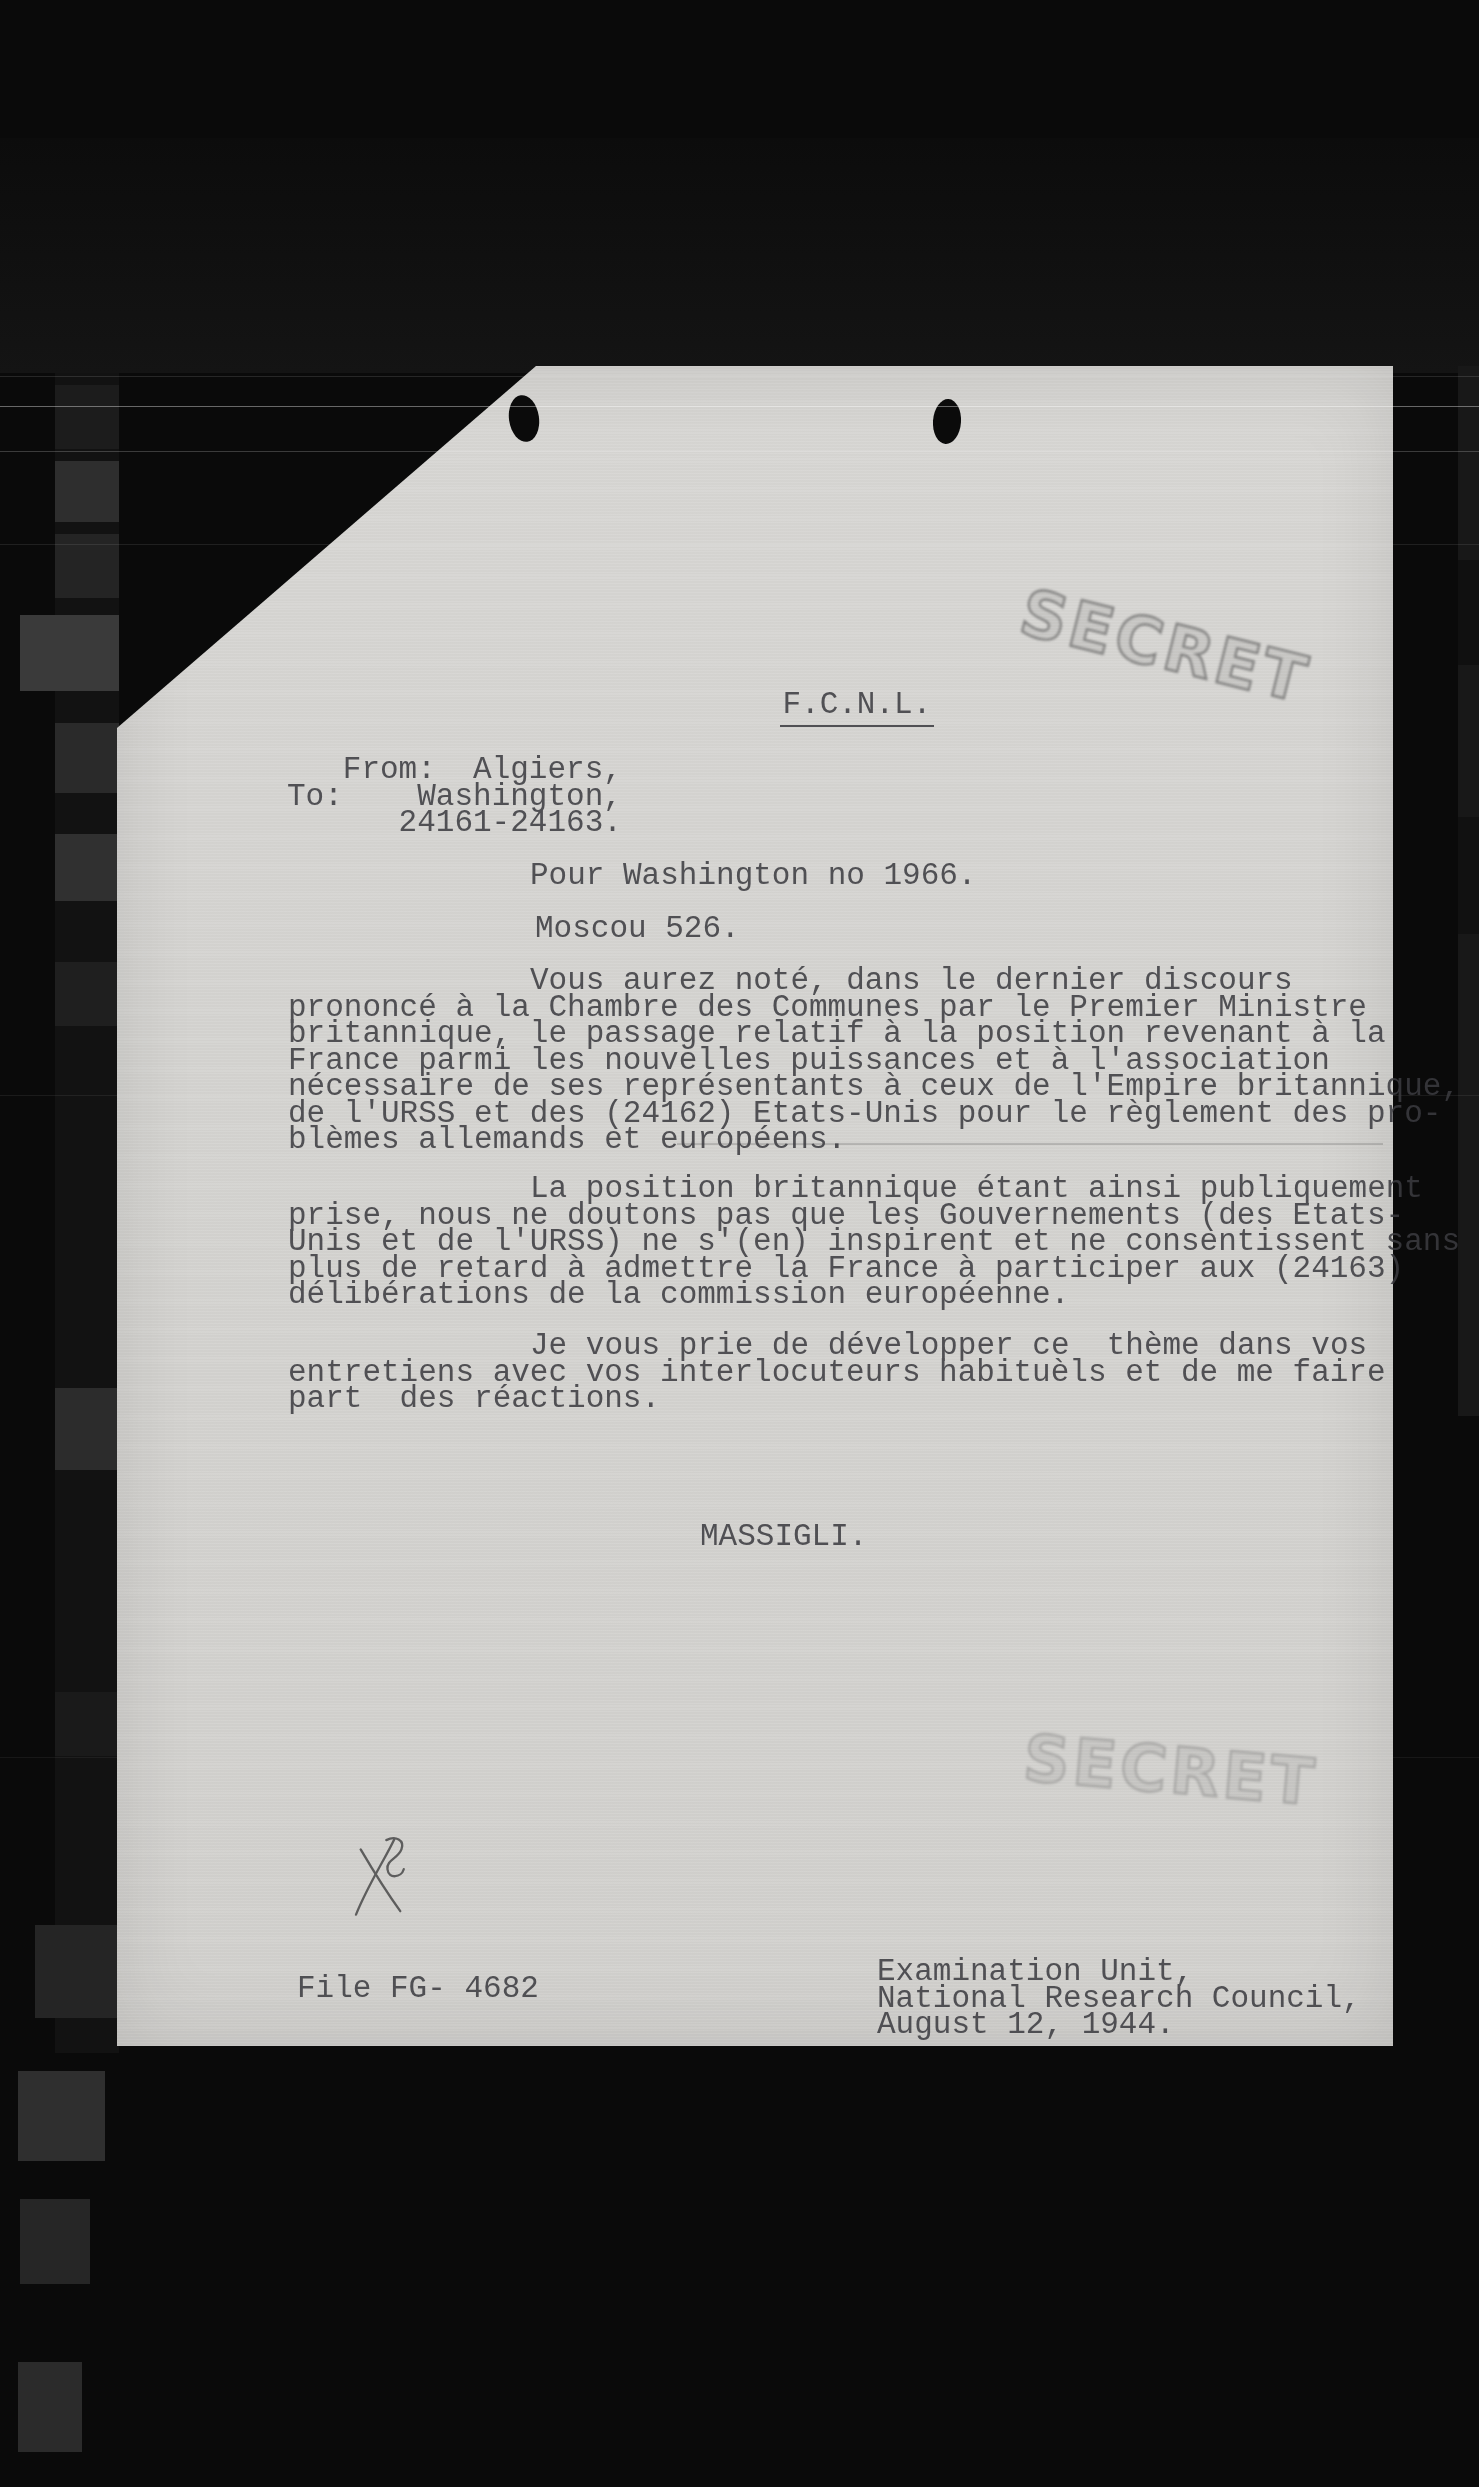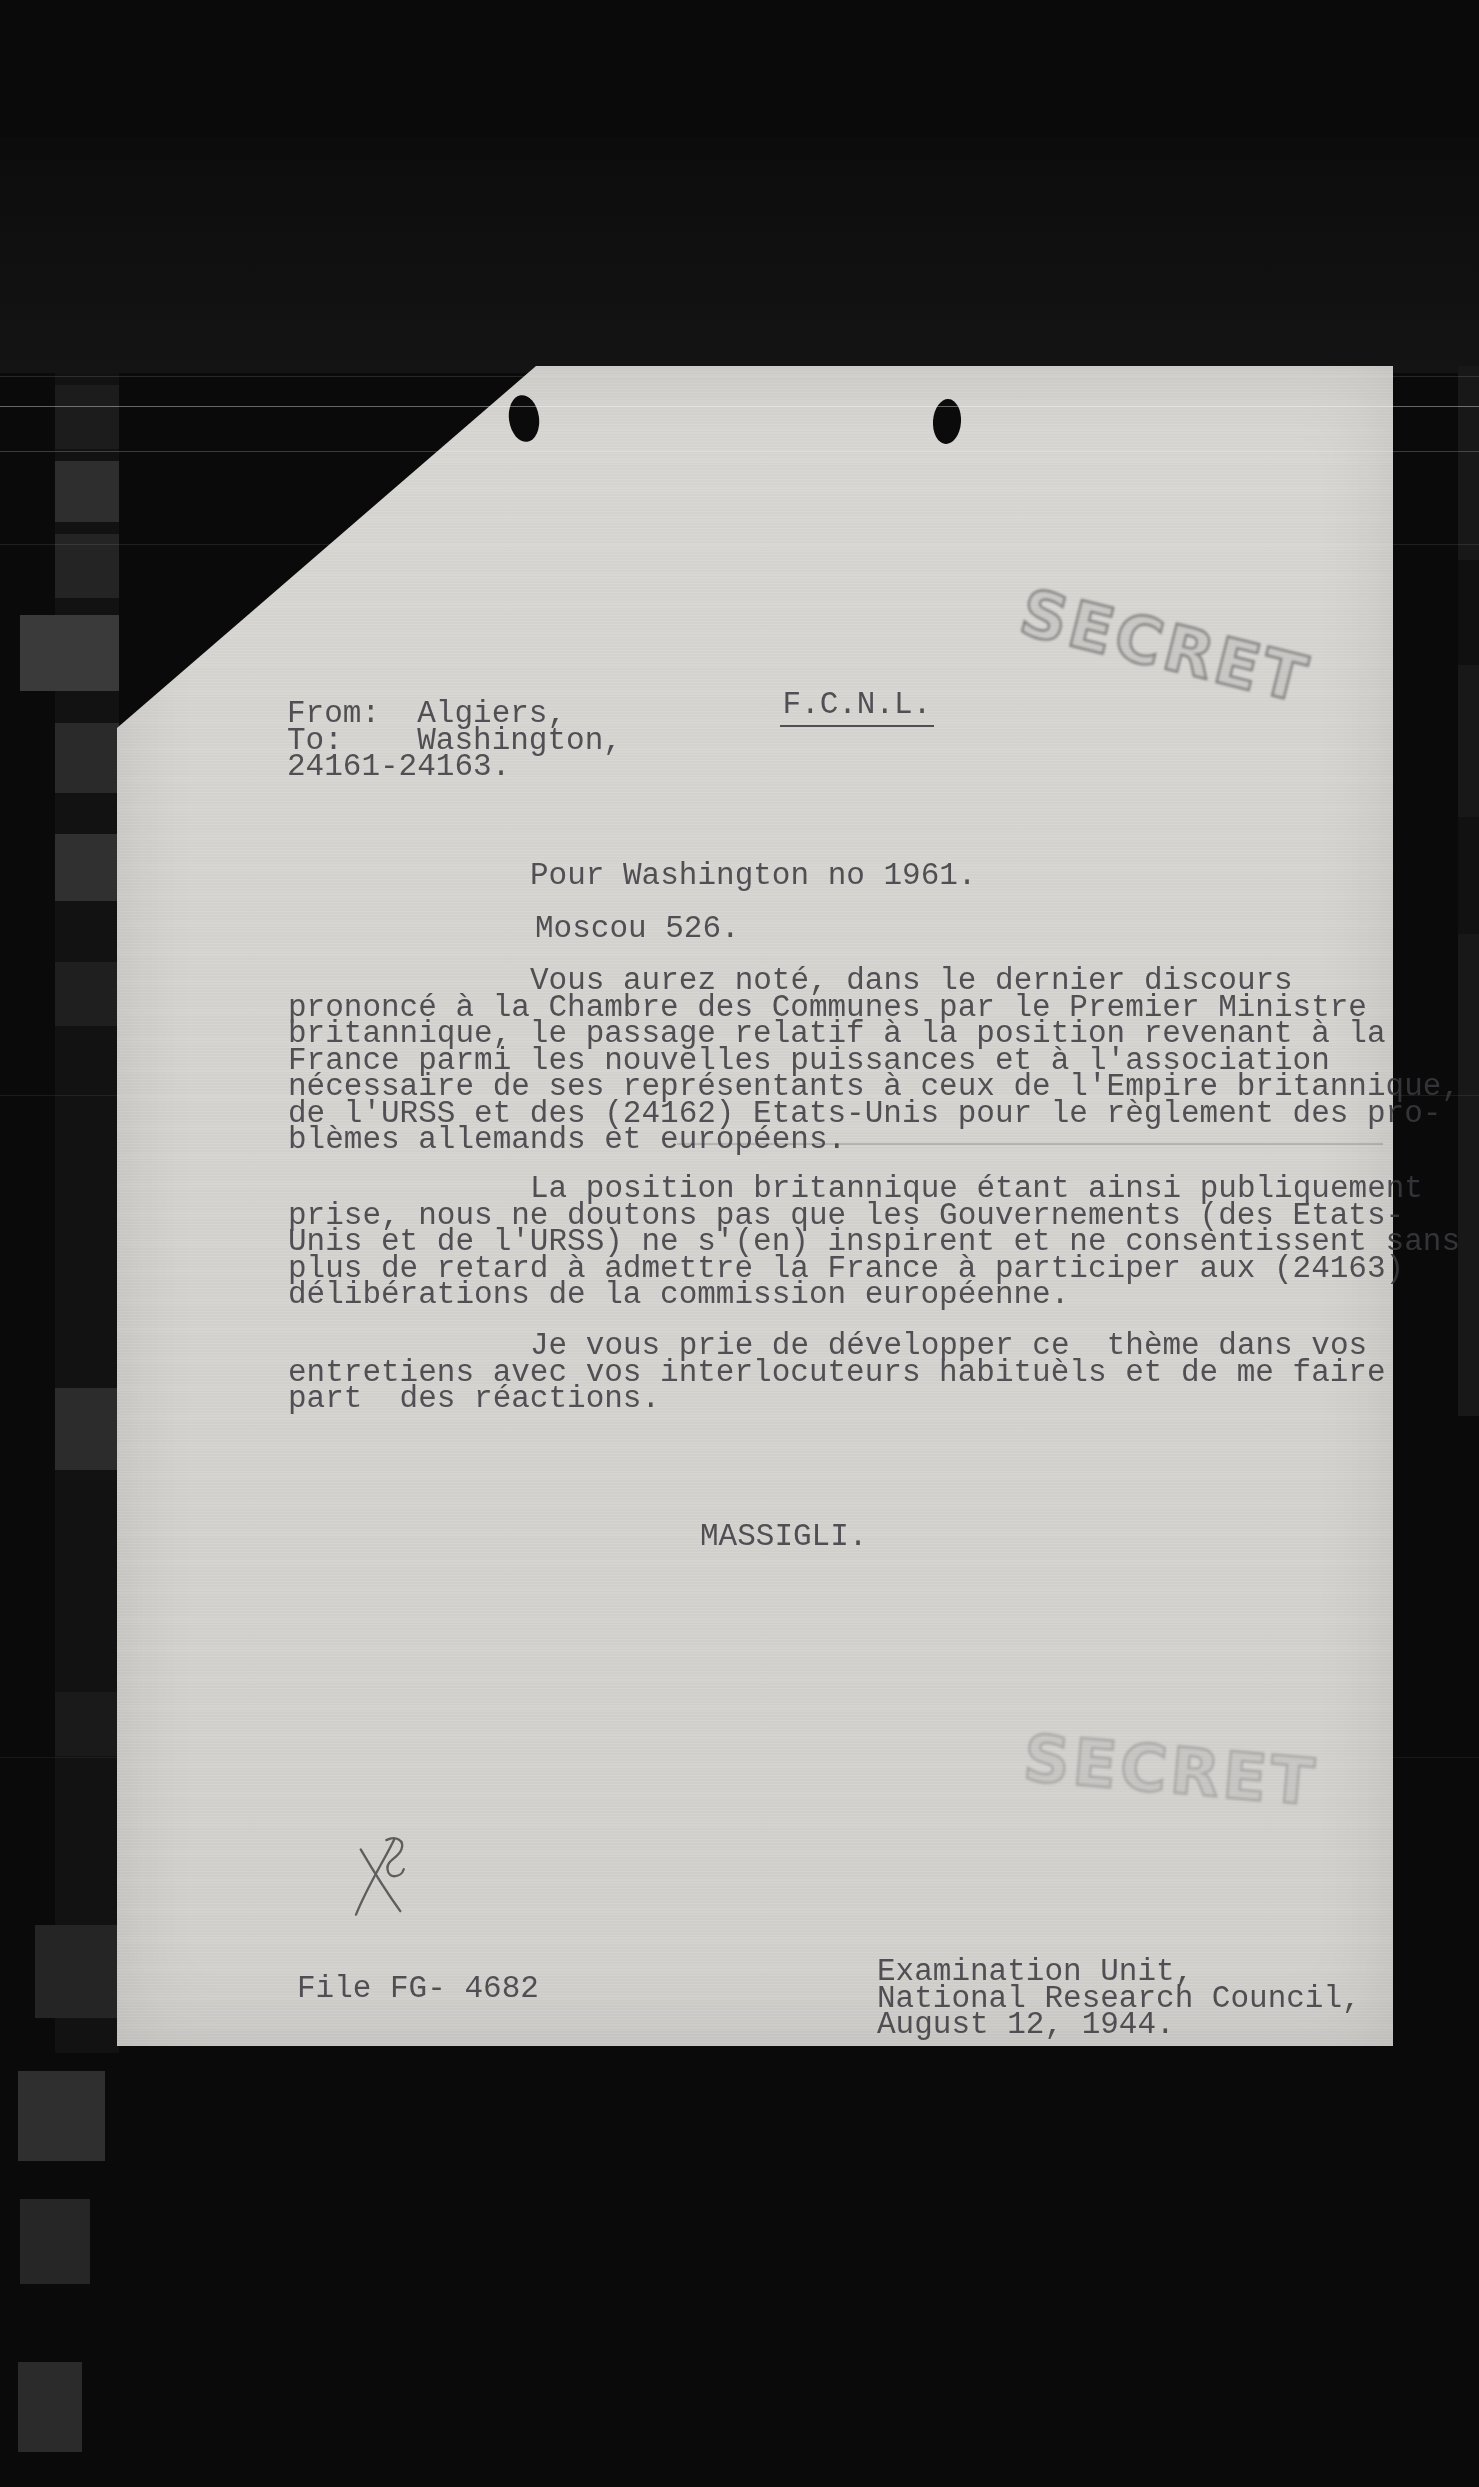--- a/index.html
+++ b/index.html
@@ -75,26 +75,26 @@
 
   <div class="dark-line" style="left:677px;top:1143px;width:706px;"></div>
 
   <div class="stamp" id="stamp-top">SECRET</div>
   <div class="stamp" id="stamp-bottom">SECRET</div>
 
   <div class="tw" style="left:708px;top:665px;">
     <span class="title-underline">F.C.N.L.</span>
   </div>
 
-  <div class="tw" style="left:287px;top:701px;">From:  Algiers,
+  <div class="tw" style="left:287px;top:757px;text-align:right;">From:  Algiers,
 To:    Washington,
 24161-24163.</div>
 
 
-  <div class="tw" style="left:530px;top:863px;">Pour Washington no 1961.</div>
+  <div class="tw" style="left:530px;top:863px;">Pour Washington no 1966.</div>
 
   <div class="tw" style="left:535px;top:916px;">Moscou 526.</div>
 
   <div class="tw para" style="left:288px;top:968px;">Vous aurez noté, dans le dernier discours
 prononcé à la Chambre des Communes par le Premier Ministre
 britannique, le passage relatif à la position revenant à la
 France parmi les nouvelles puissances et à l'association
 nécessaire de ses représentants à ceux de l'Empire britannique,
 de l'URSS et des (24162) Etats-Unis pour le règlement des pro-
 blèmes allemands et européens.</div>

